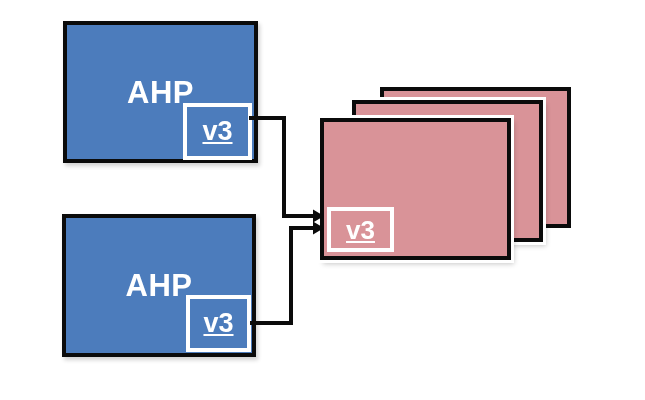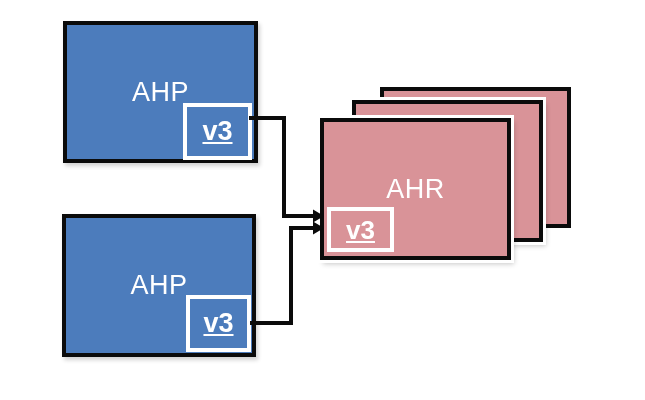--- a/index.html
+++ b/index.html
@@ -33,22 +33,22 @@
     box-shadow: 2px 3px 4px rgba(0,0,0,0.18);
   }
   .pink-box {
     background: var(--pink);
   }
   .pink-box.haloed {
     box-shadow: 0 0 0 3px #ffffff, 3px 4px 5px rgba(0,0,0,0.22);
   }
   .box-label {
     color: #ffffff;
-    font-weight: 400;
-    font-size: 27px;
+    font-weight: 700;
+    font-size: 31px;
     letter-spacing: 0.5px;
     line-height: 1;
     user-select: none;
   }
   .version-tag {
     position: absolute;
     border: 4px solid var(--tag-border);
     background: transparent;
     display: flex;
     align-items: center;
@@ -84,21 +84,20 @@
   }
 </style>
 </head>
 <body>
 
 <div class="stage">
 
   <div class="box pink-box ahr-back"></div>
   <div class="box pink-box haloed ahr-middle"></div>
   <div class="box pink-box haloed ahr-front">
-    <span class="box-label">AHR</span>
     <div class="version-tag">
       <span class="tag-label">v3</span>
     </div>
   </div>
 
   <div class="box blue-box ahp-top">
     <span class="box-label">AHP</span>
     <div class="version-tag">
       <span class="tag-label">v3</span>
     </div>

